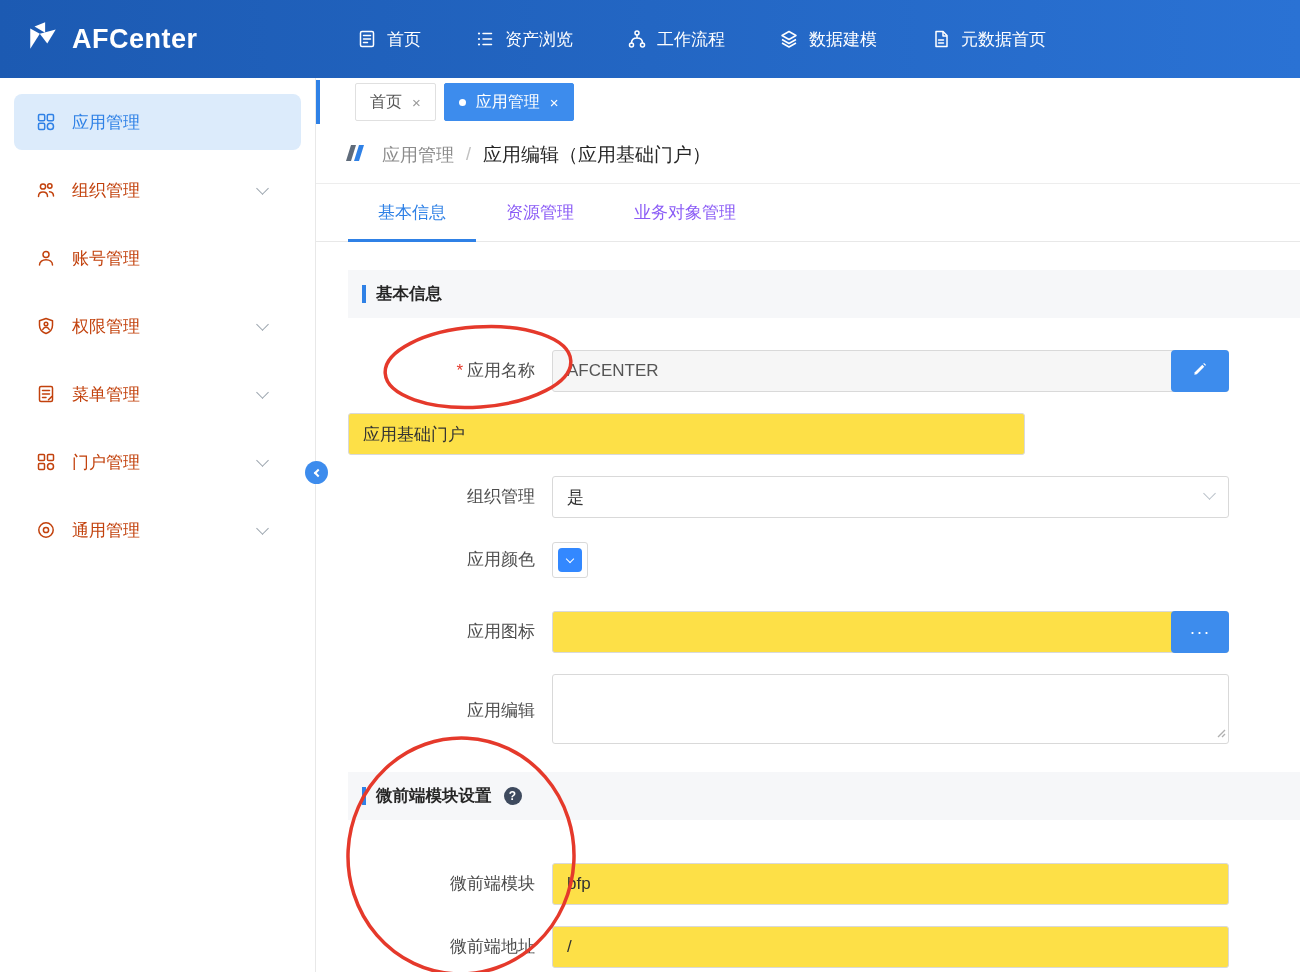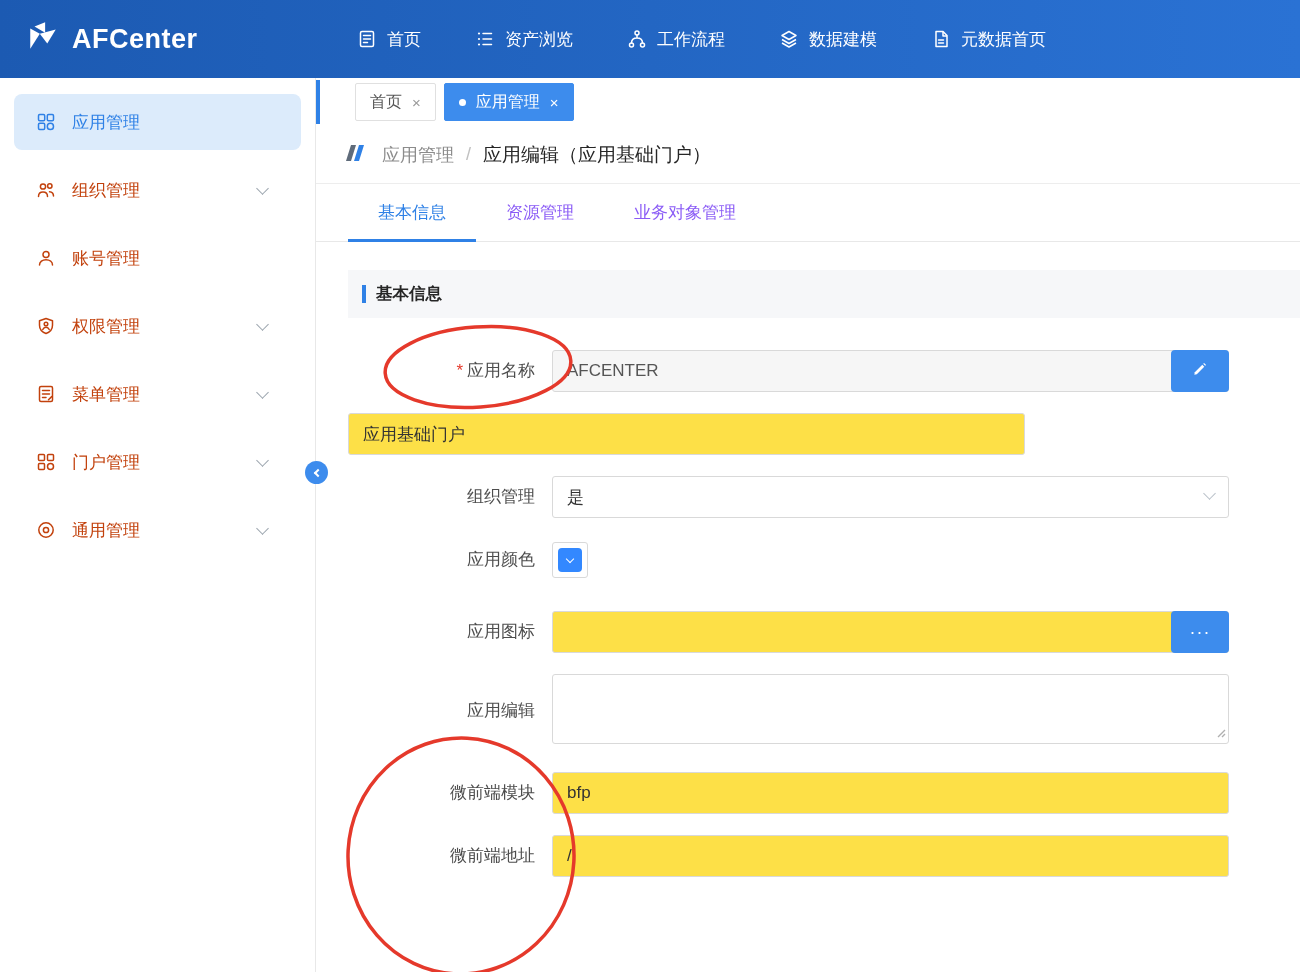--- a/index.html
+++ b/index.html
@@ -359,20 +359,25 @@
       <div class="form-field">
         <textarea class="tarea" style=""></textarea>
         <span class="resize-grip">
           <svg width="11" height="11" viewBox="0 0 11 11">
             <path d="M10 3 3 10M10 7 7 10" stroke="#b0b0b0" stroke-width="1.4" fill="none"></path>
           </svg>
         </span>
       </div>
     </div>
 
+    <div class="section-strip strip-micro">
+      <span class="strip-bar"></span>
+      <span class="strip-title">微前端模块设置</span>
+      <span class="help-icon">?</span>
+    </div>
 
     <div class="form-row">
       <div class="form-label">微前端模块</div>
       <div class="form-field">
         <input class="tinput" value="bfp" style="">
       </div>
     </div>
 
     <div class="form-row">
       <div class="form-label">微前端地址</div>

